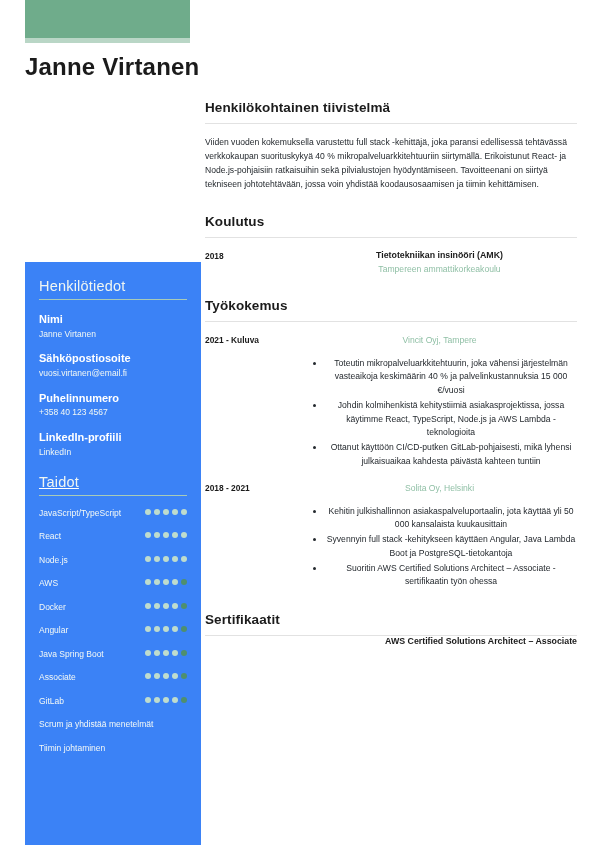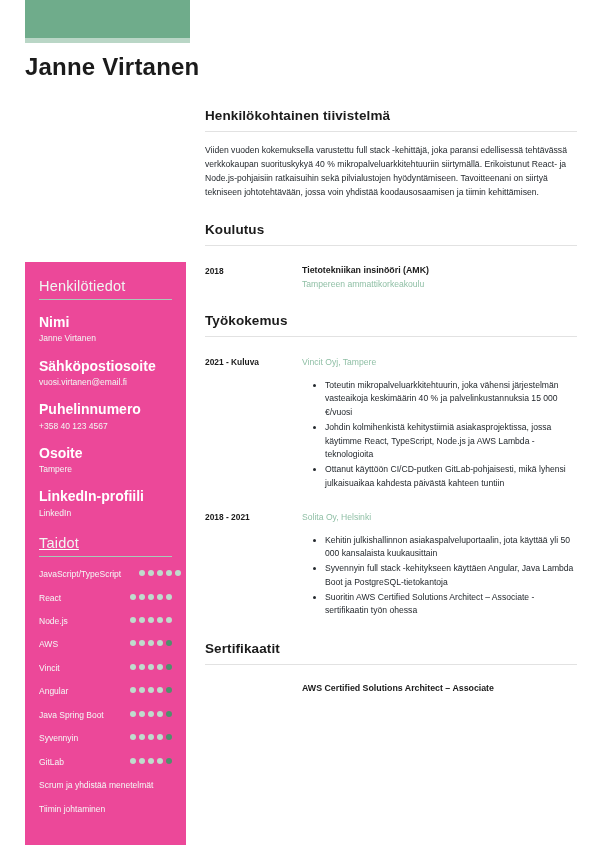--- a/index.html
+++ b/index.html
@@ -47,43 +47,43 @@
     font-weight: bold;
     color: #1b1b1b;
     letter-spacing: 0.2px;
   }
 
   
   .sidebar {
     position: absolute;
     left: 25px;
     top: 262px;
-    width: 161px;
+    width: 176px;
     height: 583px;
-    background: #ec4899;
+    background: #3b82f6;
     padding: 16px 14px 10px 14px;
     color: #ffffff;
   }
 
   .side-heading {
     font-size: 14.5px;
     font-weight: normal;
     color: #f0f6f2;
     letter-spacing: 0.2px;
     margin-bottom: 5px;
   }
   .side-rule {
     height: 1px;
     background: #a8cbb8;
     margin-bottom: 12px;
   }
 
   .info-block { margin-bottom: 11px; }
   .info-label {
-    font-size: 14px;
+    font-size: 11px;
     font-weight: bold;
     color: #ffffff;
     line-height: 1.45;
   }
   .info-value {
     font-size: 8.5px;
     font-weight: normal;
     color: #f2f8f4;
     line-height: 1.45;
   }
@@ -116,21 +116,21 @@
     height: 6px;
     border-radius: 50%;
     background: #bfdccd;
   }
   .dot.off { background: #4f8f6d; }
 
   
   .main {
     position: absolute;
     left: 205px;
-    top: 8px;
+    top: 0;
     width: 372px;
   }
 
   .section { margin-bottom: 0; }
 
   .sec-title {
     font-size: 13.5px;
     font-weight: bold;
     color: #1b1b1b;
     letter-spacing: 0.1px;
@@ -143,32 +143,32 @@
 
   .summary-text {
     font-size: 8.6px;
     line-height: 1.62;
     color: #24292e;
     margin-top: 12px;
   }
 
   .entry {
     display: flex;
-    margin-top: 18px;
+    margin-top: 11px;
   }
   .entry-date {
     width: 97px;
     flex: 0 0 97px;
     font-size: 8.4px;
     font-weight: bold;
     color: #1b1b1b;
     padding-top: 1px;
     line-height: 1.45;
   }
-  .entry-body { flex: 1 1 auto; }
+  .entry-body { flex: 1 1 auto; text-align: center; }
   .entry-title {
     font-size: 8.8px;
     font-weight: bold;
     color: #1b1b1b;
     line-height: 1.5;
   }
   .entry-sub {
     font-size: 8.6px;
     color: #8fbfa5;
     line-height: 1.5;
@@ -181,21 +181,21 @@
   }
   .bullets li {
     font-size: 8.6px;
     line-height: 1.6;
     color: #24292e;
     margin-bottom: 1px;
   }
 
   .cert-entry {
     display: flex;
-    margin-top: 18px;
+    justify-content: space-between;
   }
   .cert-spacer { width: 97px; flex: 0 0 97px; }
   .cert-name {
     font-size: 8.8px;
     font-weight: bold;
     color: #1b1b1b;
   }
 
   .mt-sec { margin-top: 22px; }
 </style>
@@ -221,24 +221,20 @@
         </div>
         <div class="info-block">
           <div class="info-label">Sähköpostiosoite</div>
           <div class="info-value">vuosi.virtanen@email.fi</div>
         </div>
         <div class="info-block">
           <div class="info-label">Puhelinnumero</div>
           <div class="info-value">+358 40 123 4567</div>
         </div>
         <div class="info-block">
-          <div class="info-label">Osoite</div>
-          <div class="info-value">Tampere</div>
-        </div>
-        <div class="info-block">
           <div class="info-label">LinkedIn-profiili</div>
           <div class="info-value">LinkedIn</div>
         </div>
       </div>
 
     <div class="skills-heading-wrap">
       <div class="side-heading">Taidot</div>
       <div class="side-rule"></div>
     </div>
 
@@ -277,21 +273,21 @@
           <div class="skill-name">AWS</div>
           <div class="dots">
             <span class="dot"></span>
             <span class="dot"></span>
             <span class="dot"></span>
             <span class="dot"></span>
             <span class="dot off"></span>
           </div>
         </div>
         <div class="skill-row">
-          <div class="skill-name">Vincit</div>
+          <div class="skill-name">Docker</div>
           <div class="dots">
             <span class="dot"></span>
             <span class="dot"></span>
             <span class="dot"></span>
             <span class="dot"></span>
             <span class="dot off"></span>
           </div>
         </div>
         <div class="skill-row">
           <div class="skill-name">Angular</div>
@@ -307,21 +303,21 @@
           <div class="skill-name">Java Spring Boot</div>
           <div class="dots">
             <span class="dot"></span>
             <span class="dot"></span>
             <span class="dot"></span>
             <span class="dot"></span>
             <span class="dot off"></span>
           </div>
         </div>
         <div class="skill-row">
-          <div class="skill-name">Syvennyin</div>
+          <div class="skill-name">Associate</div>
           <div class="dots">
             <span class="dot"></span>
             <span class="dot"></span>
             <span class="dot"></span>
             <span class="dot"></span>
             <span class="dot off"></span>
           </div>
         </div>
         <div class="skill-row">
           <div class="skill-name">GitLab</div>

